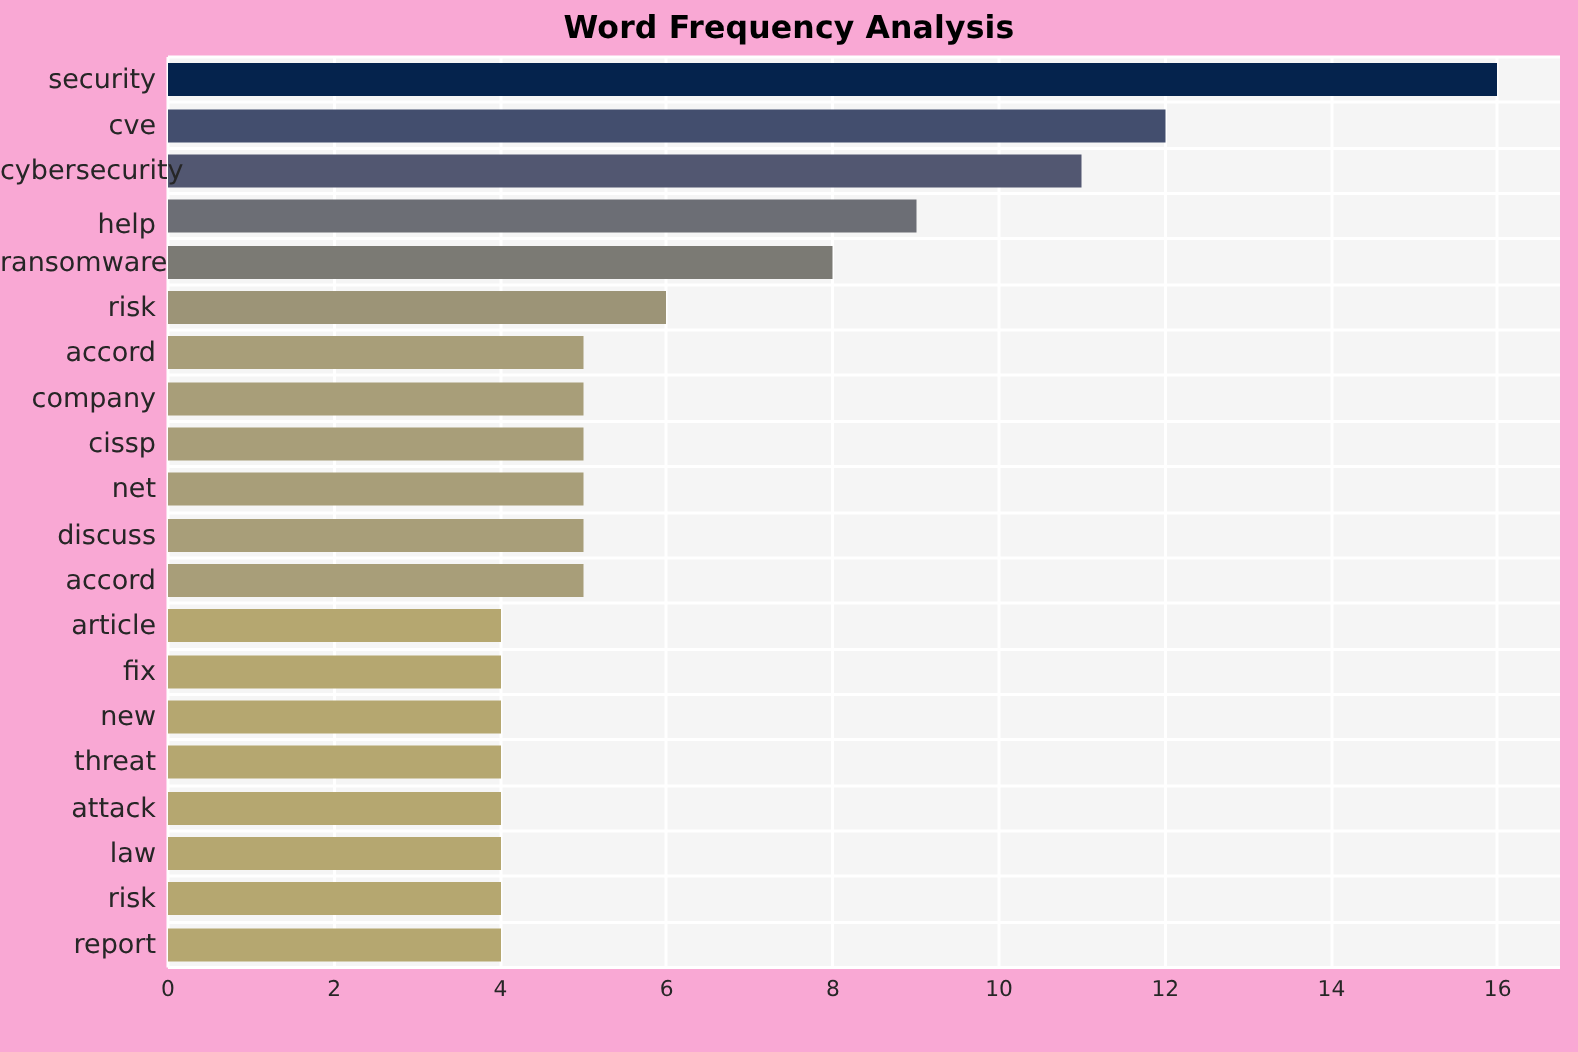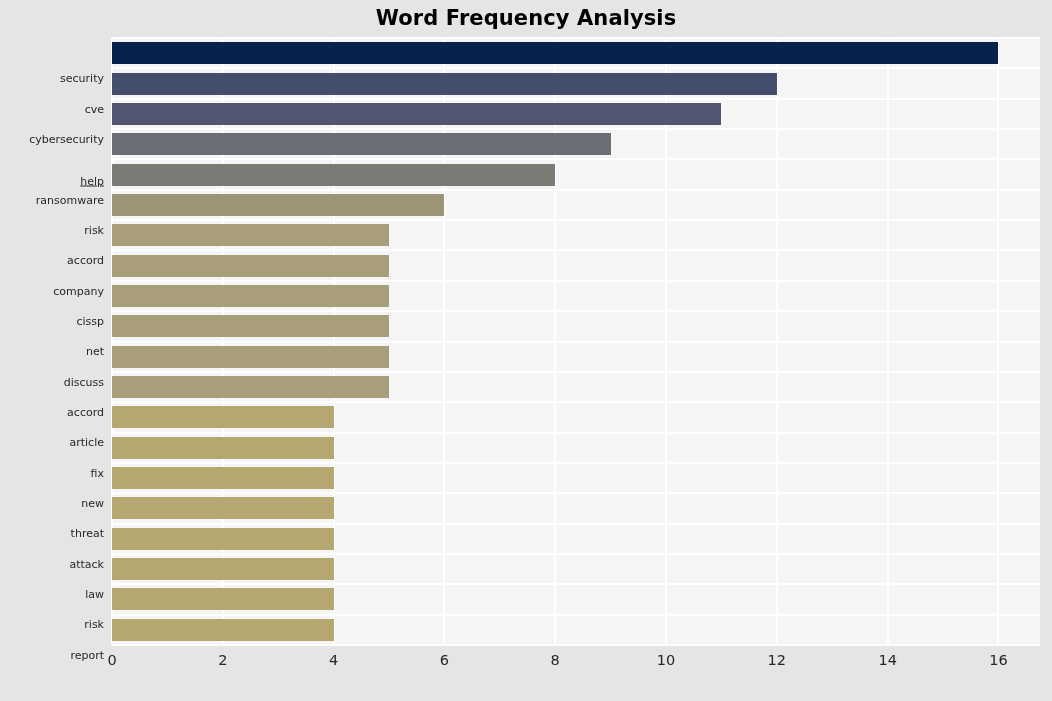--- a/index.html
+++ b/index.html
@@ -7,21 +7,21 @@
     width: 1052px;
     height: 701px;
     background: #ffffff;
     font-family: "DejaVu Sans", "Liberation Sans", sans-serif;
     overflow: hidden;
   }
   #figure {
     position: relative;
     width: 1052px;
     height: 701px;
-    background: #e5e5e5;
+    background: #f9a8d4;
   }
   #chart-title {
     position: absolute;
     left: 0;
     top: 6px;
     width: 1052px;
     text-align: center;
     font-size: 21px;
     font-weight: bold;
     color: #000000;
@@ -60,25 +60,24 @@
     position: absolute;
     left: 0; top: 0;
     width: 1052px; height: 701px;
     pointer-events: none;
   }
   .ytick-item {
     position: absolute;
     left: 0;
     width: 104px;
     text-align: right;
-    font-size: 11px;
+    font-size: 18px;
     color: #262626;
     transform: translateY(-50%);
     white-space: nowrap;
-    margin-top: 25px;
   }
   
   .xtick-item {
     position: absolute;
     top: 652px;
     width: 60px;
     margin-left: -30px;
     text-align: center;
     font-size: 14.5px;
     color: #262626;
@@ -156,21 +155,21 @@
         <div class="bar" title="law: 4" style="width: 221.612px; top: 520.125px; background: rgb(181, 167, 112);"></div>
         <div class="bar" title="risk: 4" style="width: 221.612px; top: 550.475px; background: rgb(181, 167, 112);"></div>
         <div class="bar" title="report: 4" style="width: 221.612px; top: 580.825px; background: rgb(181, 167, 112);"></div>
       </div>
   </div>
 
   <div id="ytick-layer">
       <div class="ytick-item" style="top: 53.175px;">security</div>
       <div class="ytick-item" style="top: 83.525px;">cve</div>
       <div class="ytick-item" style="top: 113.875px;">cybersecurity</div>
-      <div class="ytick-item" style="top: 156px; text-decoration: underline;">help</div>
+      <div class="ytick-item" style="top: 150px;">help</div>
       <div class="ytick-item" style="top: 174.575px;">ransomware</div>
       <div class="ytick-item" style="top: 204.925px;">risk</div>
       <div class="ytick-item" style="top: 235.275px;">accord</div>
       <div class="ytick-item" style="top: 265.625px;">company</div>
       <div class="ytick-item" style="top: 295.975px;">cissp</div>
       <div class="ytick-item" style="top: 326.325px;">net</div>
       <div class="ytick-item" style="top: 356.675px;">discuss</div>
       <div class="ytick-item" style="top: 387.025px;">accord</div>
       <div class="ytick-item" style="top: 417.375px;">article</div>
       <div class="ytick-item" style="top: 447.725px;">fix</div>

